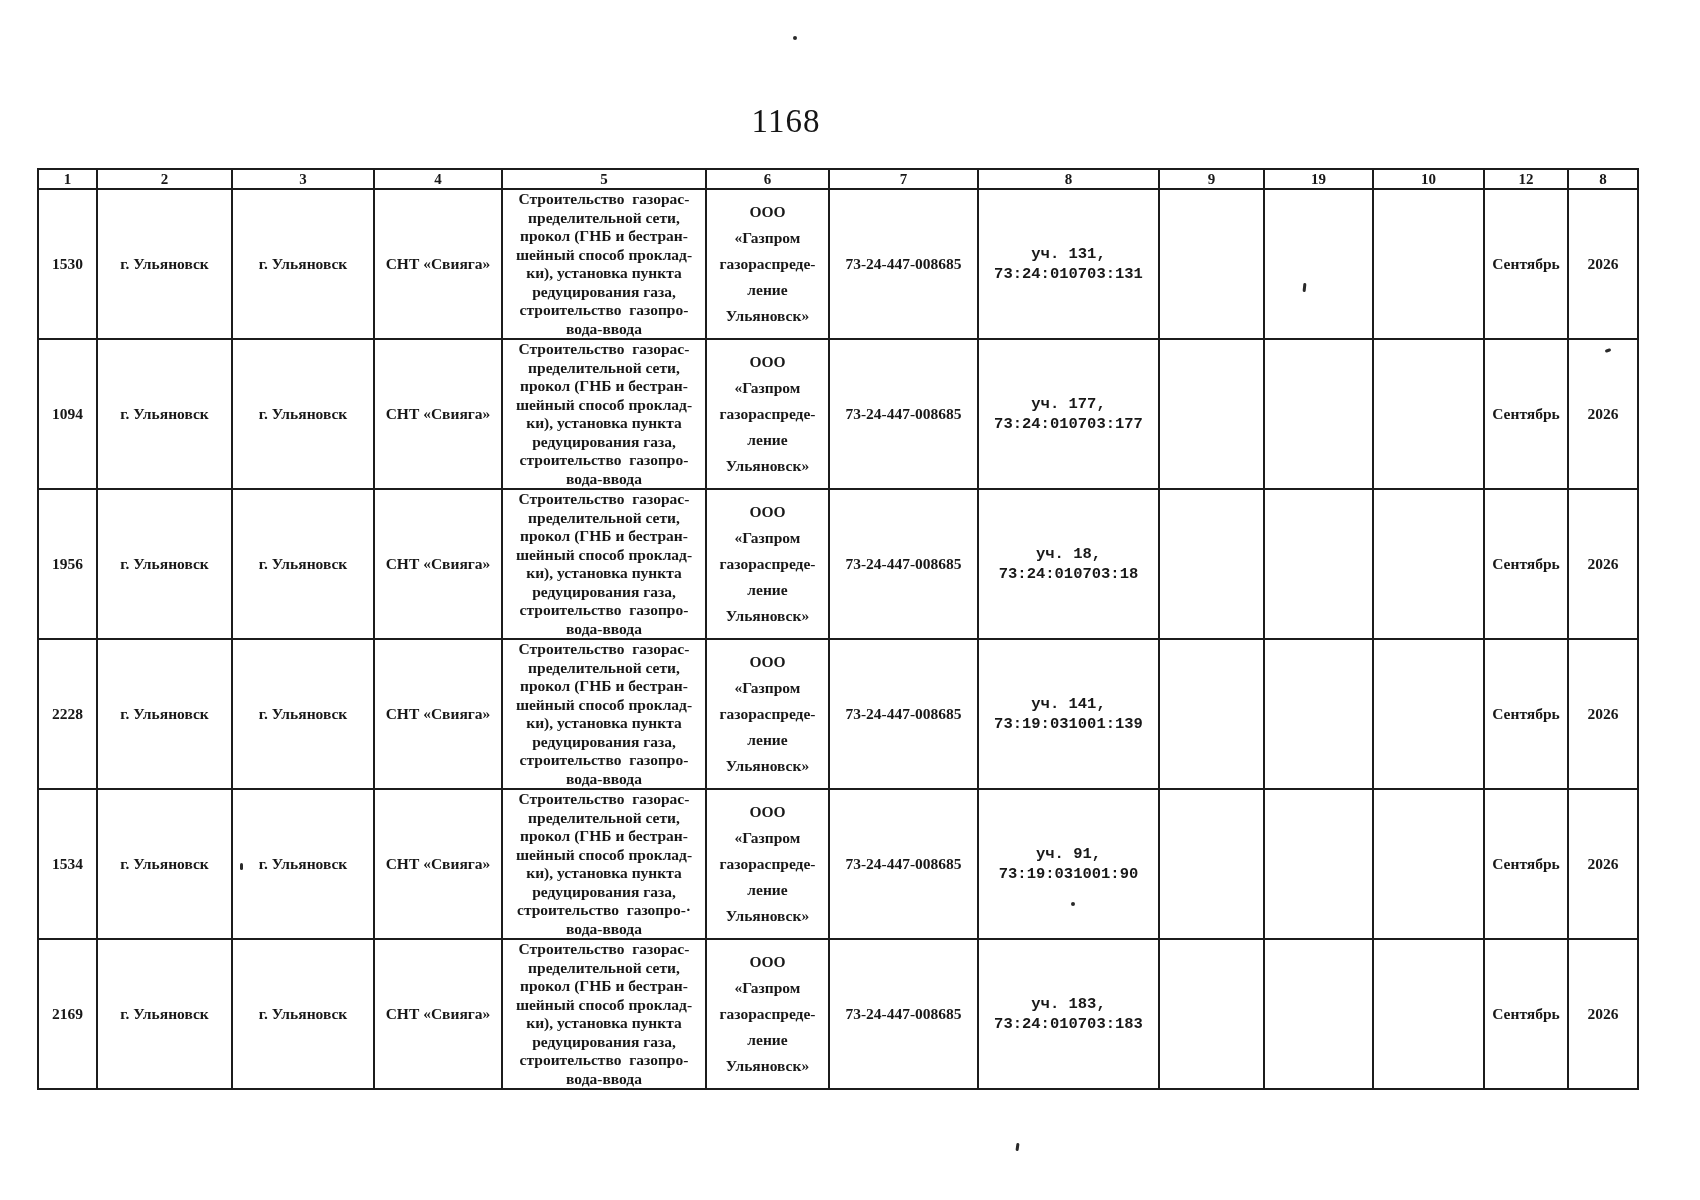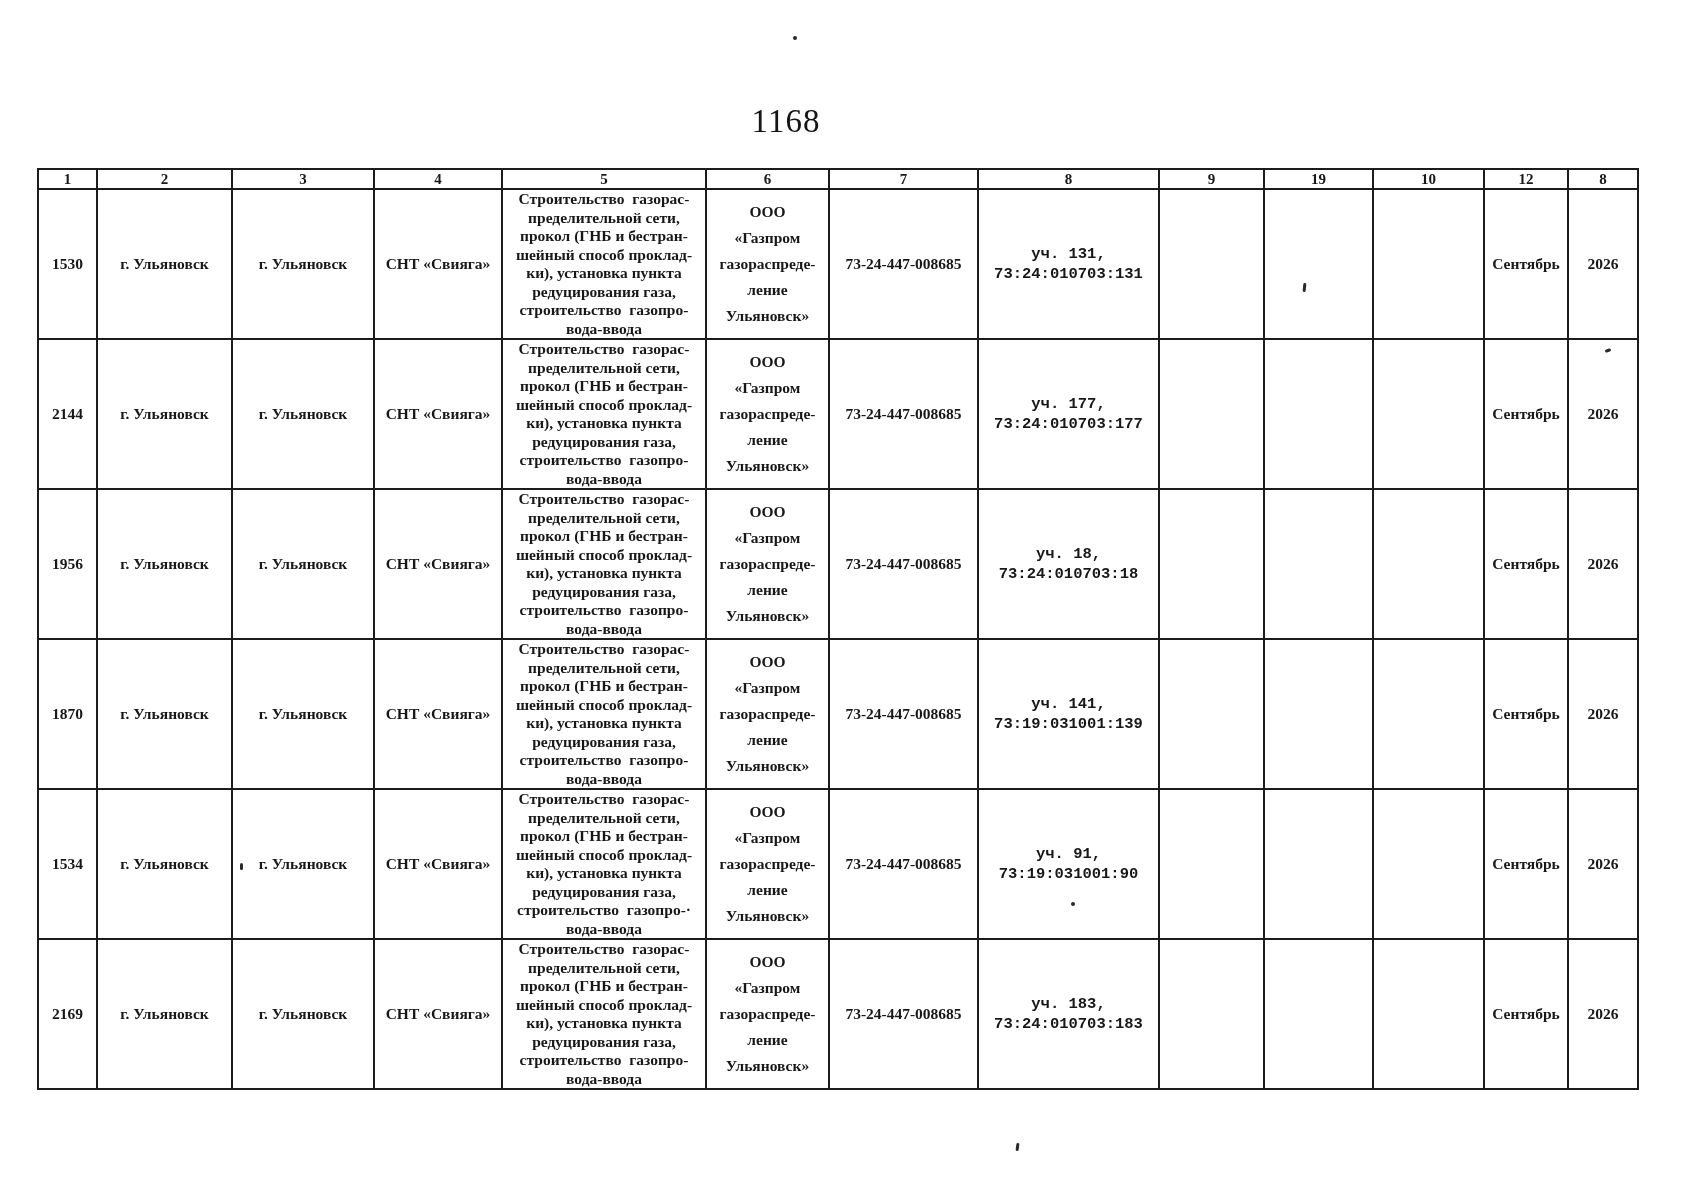--- a/index.html
+++ b/index.html
@@ -144,21 +144,21 @@
         <td>73-24-447-008685</td>
         <td class="plot">уч. 131,
 73:24:010703:131</td>
         <td></td>
         <td></td>
         <td></td>
         <td>Сентябрь</td>
         <td>2026</td>
       </tr>
       <tr>
-        <td>2144</td>
+        <td>1094</td>
         <td>г. Ульяновск</td>
         <td>г. Ульяновск</td>
         <td>СНТ «Свияга»</td>
         <td class="works">Строительство  газорас-
 пределительной сети,
 прокол (ГНБ и бестран-
 шейный способ проклад-
 ки), установка пункта
 редуцирования газа,
 строительство  газопро-
@@ -198,21 +198,21 @@
         <td>73-24-447-008685</td>
         <td class="plot">уч. 18,
 73:24:010703:18</td>
         <td></td>
         <td></td>
         <td></td>
         <td>Сентябрь</td>
         <td>2026</td>
       </tr>
       <tr>
-        <td>1870</td>
+        <td>2228</td>
         <td>г. Ульяновск</td>
         <td>г. Ульяновск</td>
         <td>СНТ «Свияга»</td>
         <td class="works">Строительство  газорас-
 пределительной сети,
 прокол (ГНБ и бестран-
 шейный способ проклад-
 ки), установка пункта
 редуцирования газа,
 строительство  газопро-

